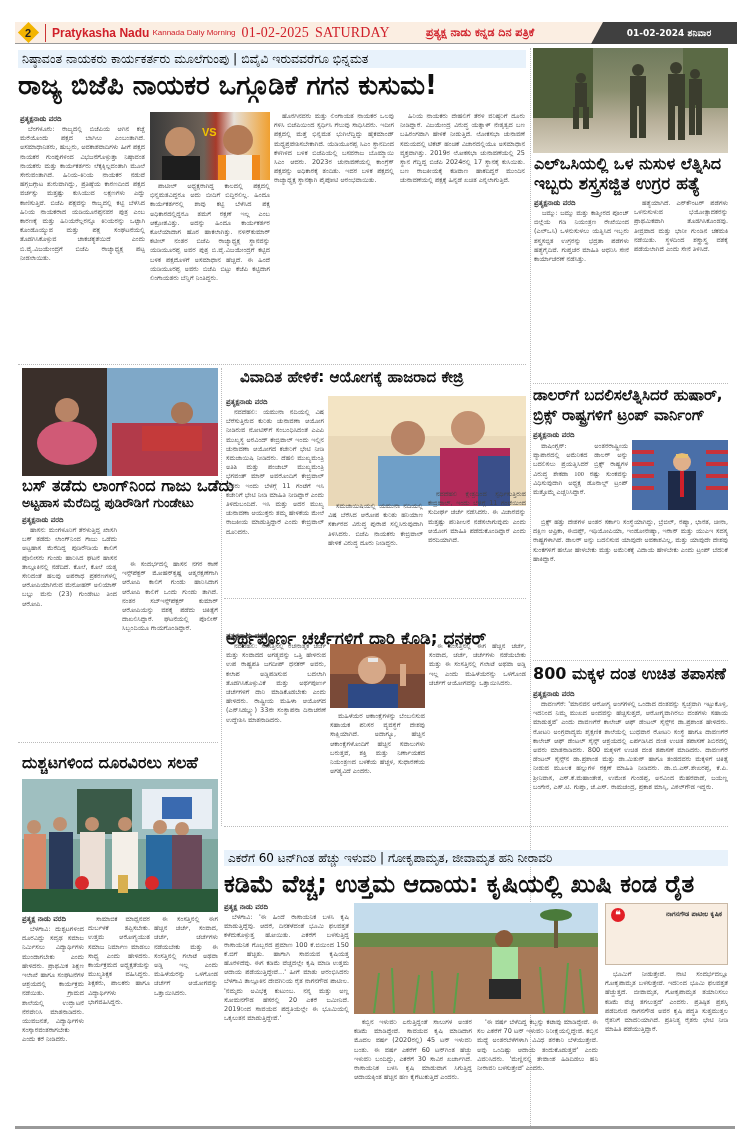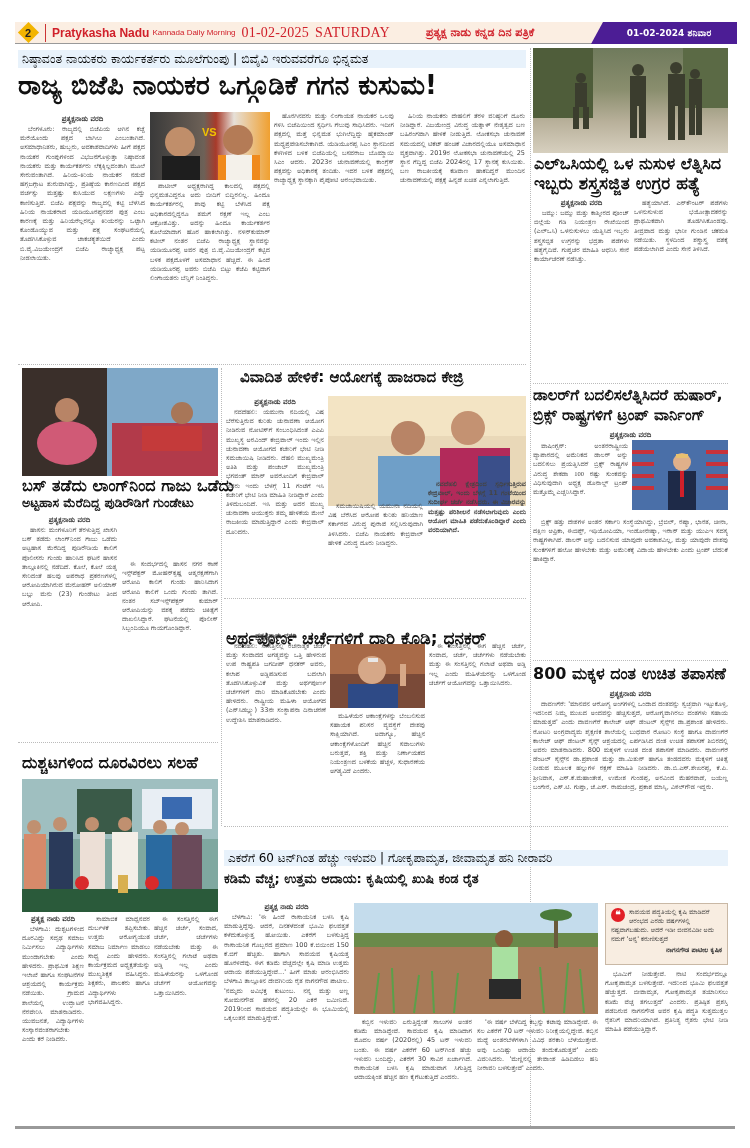--- a/index.html
+++ b/index.html
@@ -10,30 +10,30 @@
   .masthead { position: absolute; left: 15px; top: 22px; width: 722px; height: 22px;
     background: #fbeee2; border-bottom: 1px solid #999; display: flex; align-items: center; }
   .page-no { width: 26px; height: 22px; display: flex; align-items: center; justify-content: center; position: relative; }
   .page-no .diamond { width: 15px; height: 15px; background: #f2b400; transform: rotate(45deg); position: absolute; }
   .page-no span { position: relative; font: bold 11px "Liberation Sans", sans-serif; color: #222; }
   .mh-sep { width: 1px; height: 18px; background: #c33; margin: 0 6px 0 4px; }
   .mh-brand { font: bold 12px "Liberation Sans", sans-serif; color: #d0202a; }
   .mh-sub { font: 8px "Liberation Sans", sans-serif; color: #d0202a; margin-left: 3px; }
   .mh-date { font: 14px "Liberation Serif", serif; color: #d0202a; margin-left: 6px; letter-spacing: 0.2px; }
   .mh-kn { font: bold 11px "DejaVu Sans", sans-serif; color: #d0202a; margin-left: 36px; }
-  .mh-red { position: absolute; right: 0; top: 0; height: 22px; width: 146px; background: #4c1d95;
+  .mh-red { position: absolute; right: 0; top: 0; height: 22px; width: 146px; background: #404040;
     clip-path: polygon(12px 0, 100% 0, 100% 100%, 0 100%); color: #fff;
     font: bold 9px "DejaVu Sans", sans-serif; display: flex; align-items: center; justify-content: center; padding-left: 10px; }
 
   .rule-dotted { position: absolute; border-left: 1px dotted #bbb; }
   .hr-dotted { position: absolute; border-top: 1px dotted #bbb; }
 
   .kicker { position: absolute; background: #e8f2fb; font-size: 13px; color: #000000; white-space: nowrap; padding: 1px 4px; }
   .headline { position: absolute; font-weight: bold; color: #111; white-space: nowrap; line-height: 1.05; }
-  .byline { position: absolute; font-size: 7px; font-weight: bold; color: #333; text-align: center; }
+  .byline { position: absolute; font-size: 7px; font-weight: bold; color: #333; }
   .body { position: absolute; font-size: 6.5px; line-height: 9.2px; color: #444; text-align: justify; overflow: hidden; }
   .body p { text-indent: 8px; }
 
   .photo { position: absolute; overflow: hidden; }
   .quote-box { position: absolute; background: #f8ede1; border: 1px solid #c9b8a5; padding: 4px 5px; font-size: 6.5px; line-height: 9px; color: #333; }
   .quote-box .qicon { float: left; width: 14px; height: 14px; border-radius: 50%; background: #e21f26; color: #fff;
     font: bold 10px "Liberation Serif", serif; text-align: center; line-height: 14px; margin: 0 4px 2px 0; }
   .quote-box .qauthor { text-align: right; font-weight: bold; margin-top: 2px; }
   .bottom-rule { position: absolute; left: 15px; top: 1126px; width: 720px; height: 3px; background: #999; }
 </style>
@@ -153,21 +153,21 @@
     <circle cx="80" cy="42" r="17" fill="#b88466"></circle>
     <rect x="50" y="60" width="65" height="50" fill="#6f9fc8"></rect>
     <circle cx="140" cy="32" r="17" fill="#c49272"></circle>
     <rect x="112" y="52" width="70" height="58" fill="#b22a5a"></rect>
     <rect x="150" y="60" width="32" height="50" fill="#3a4f8a"></rect>
   </svg>
 </div>
 <div class="body" style="left:328px;top:502px;width:95px;height:83px;">
     <p>ಸಮಜಾಯಿಷಿಯಲ್ಲಿ ಯಮುನಾ ನದಿಯಲ್ಲಿ ವಿಷ ಬೆರೆಸಿದ ಆರೋಪ ಕುರಿತು ಹರಿಯಾಣ ಸರ್ಕಾರದ ವಿರುದ್ಧ ಪುರಾವೆ ಸಲ್ಲಿಸಿರುವುದಾಗಿ ತಿಳಿಸಿದರು. ಬಿಜೆಪಿ ನಾಯಕರು ಕೇಜ್ರಿವಾಲ್ ಹೇಳಿಕೆ ವಿರುದ್ಧ ದೂರು ನೀಡಿದ್ದರು.</p>
   </div>
-<div class="body" style="left:428px;top:480px;width:98px;height:83px;font-weight:bold;">
+<div class="body" style="left:428px;top:490px;width:98px;height:83px;">
     <p>ನವದೆಹಲಿ ಕ್ಷೇತ್ರದಿಂದ ಸ್ಪರ್ಧಿಸುತ್ತಿರುವ ಕೇಜ್ರಿವಾಲ್, ಇಂದು ಬೆಳಗ್ಗೆ 11 ಗಂಟೆಯಿಂದ ಸುದೀರ್ಘ ಚರ್ಚೆ ನಡೆಸಿದರು. ಈ ವಿಚಾರವನ್ನು ಮತ್ತಷ್ಟು ಪರಿಶೀಲನೆ ನಡೆಸಲಾಗುವುದು ಎಂದು ಆಯೋಗ ಮಾಹಿತಿ ಪಡೆದುಕೊಂಡಿದ್ದಾರೆ ಎಂದು ವರದಿಯಾಗಿದೆ.</p>
   </div>
 <div class="hr-dotted" style="left:224px;top:598px;width:302px;"></div>
 
 <div class="hr-dotted" style="left:533px;top:383px;width:195px;"></div>
 <div class="headline" style="left:533px;top:388px;font-size:15px;">ಡಾಲರ್‌ಗೆ ಬದಲಿಸಲೆತ್ನಿಸಿದರೆ ಹುಷಾರ್,</div>
 <div class="headline" style="left:533px;top:408px;font-size:15px;">ಬ್ರಿಕ್ಸ್ ರಾಷ್ಟ್ರಗಳಿಗೆ ಟ್ರಂಪ್ ವಾರ್ನಿಂಗ್</div>
 <div class="byline" style="left:533px;top:431px;width:195px;">ಪ್ರತ್ಯಕ್ಷನಾಡು ವರದಿ</div>
 <div class="body" style="left:533px;top:441px;width:95px;height:75px;font-family:Liberation Serif, serif;">
     <p>ವಾಷಿಂಗ್ಟನ್: ಅಂತರರಾಷ್ಟ್ರೀಯ ವ್ಯಾಪಾರದಲ್ಲಿ ಅಮೆರಿಕದ ಡಾಲರ್ ಅನ್ನು ಬದಲಿಸಲು ಪ್ರಯತ್ನಿಸಿದರೆ ಬ್ರಿಕ್ಸ್ ರಾಷ್ಟ್ರಗಳ ವಿರುದ್ಧ ಶೇಕಡಾ 100 ರಷ್ಟು ಸುಂಕವನ್ನು ವಿಧಿಸುವುದಾಗಿ ಅಧ್ಯಕ್ಷ ಡೊನಾಲ್ಡ್ ಟ್ರಂಪ್ ಮತ್ತೊಮ್ಮೆ ಎಚ್ಚರಿಸಿದ್ದಾರೆ.</p>
@@ -256,21 +256,21 @@
   </div>
 <div class="body" style="left:88px;top:915px;width:62px;height:205px;">
     <p>ಸಾಮಾಜಿಕ ಮಾಧ್ಪನವರ ದುರ್ಬಳಕೆ ತಪ್ಪಿಸಬೇಕು. ಉತ್ತಮ ಆರೋಗ್ಯಯುತ ಸಮಾಜ ನಿರ್ಮಾಣ ಮಾಡಲು ಸಾಧ್ಯ ಎಂದು ಹೇಳಿದರು. ಕಾರ್ಯಕ್ರಮದ ಅಧ್ಯಕ್ಷತೆಯನ್ನು ಮುಖ್ಯಶಿಕ್ಷಕ ವಹಿಸಿದ್ದರು. ಶಿಕ್ಷಕರು, ಪಾಲಕರು ಹಾಗೂ ವಿದ್ಯಾರ್ಥಿಗಳು ಭಾಗವಹಿಸಿದ್ದರು.</p>
   </div>
 <div class="body" style="left:154px;top:915px;width:64px;height:205px;">
     <p>ಈ ಸಂಸತ್ತಿನಲ್ಲಿ ಈಗ ಹೆಚ್ಚಿನ ಚರ್ಚೆ, ಸಂವಾದ, ಚರ್ಚೆ, ಚರ್ಚೆಗಳು ನಡೆಯಬೇಕು ಮತ್ತು ಈ ಸಂಸತ್ತಿನಲ್ಲಿ ಗಲಾಟೆ ಅಥವಾ ಅಡ್ಡಿ ಇಲ್ಲ ಎಂದು ಮಹಿಳೆಯರನ್ನು ಒಳಗೊಂಡ ಚರ್ಚೆಗೆ ಆಯೋಗವನ್ನು ಒತ್ತಾಯಿಸಿದರು.</p>
   </div>
 
 <div class="hr-dotted" style="left:224px;top:826px;width:504px;"></div>
 <div class="kicker" style="left:224px;top:850px;width:504px;font-size:12px;">ಎಕರೆಗೆ 60 ಟನ್‌ಗಿಂತ ಹೆಚ್ಚು ಇಳುವರಿ | ಗೋಕೃಪಾಮೃತ, ಜೀವಾಮೃತ ಹನಿ ನೀರಾವರಿ</div>
-<div class="headline" style="left:224px;top:872px;font-size:13px;">ಕಡಿಮೆ ವೆಚ್ಚ; ಉತ್ತಮ ಆದಾಯ: ಕೃಷಿಯಲ್ಲಿ ಖುಷಿ ಕಂಡ ರೈತ</div>
+<div class="headline" style="left:224px;top:872px;font-size:24px;">ಕಡಿಮೆ ವೆಚ್ಚ; ಉತ್ತಮ ಆದಾಯ: ಕೃಷಿಯಲ್ಲಿ ಖುಷಿ ಕಂಡ ರೈತ</div>
 <div class="byline" style="left:224px;top:903px;width:125px;">ಪ್ರತ್ಯಕ್ಷ ನಾಡು ವರದಿ</div>
 <div class="body" style="left:224px;top:913px;width:125px;height:210px;">
     <p>ಬೆಳಗಾವಿ: 'ಈ ಹಿಂದೆ ರಾಸಾಯನಿಕ ಬಳಸಿ ಕೃಷಿ ಮಾಡುತ್ತಿದ್ದೆವು. ಆದರೆ, ದಿನಕಳೆದಂತೆ ಭೂಮಿ ಫಲವತ್ತತೆ ಕಳೆದುಕೊಳ್ಳುತ್ತ ಹೋಯಿತು. ಎಕರೆಗೆ ಬಳಸುತ್ತಿದ್ದ ರಾಸಾಯನಿಕ ಗೊಬ್ಬರದ ಪ್ರಮಾಣ 100 ಕೆ.ಜಿಯಿಂದ 150 ಕೆ.ಜಿಗೆ ಹೆಚ್ಚಿತು. ಹಾಗಾಗಿ ಸಾವಯವ ಕೃಷಿಯತ್ತ ಹೊರಳಿದೆವು. ಈಗ ಕಡಿಮೆ ವೆಚ್ಚದಲ್ಲೇ ಕೃಷಿ ಮಾಡಿ ಉತ್ತಮ ಆದಾಯ ಪಡೆಯುತ್ತಿದ್ದೇವೆ...' ಹೀಗೆ ಮಾತು ಆರಂಭಿಸಿದರು ಬೆಳಗಾವಿ ತಾಲ್ಲೂಕಿನ ದೇವಗಿರಿಯ ರೈತ ನಾಗನಗೌಡ ಪಾಟೀಲ. 'ನಮ್ಮದು ಅವಿಭಕ್ತ ಕುಟುಂಬ. ನನ್ನ ಮತ್ತು ಅಣ್ಣ ಸೋಮನಗೌಡ ಹೆಸರಲ್ಲಿ 20 ಎಕರೆ ಜಮೀನಿದೆ. 2019ರಿಂದ ಸಾವಯವ ಪದ್ಧತಿಯಲ್ಲೇ ಈ ಭೂಮಿಯಲ್ಲಿ ಒಕ್ಕಲುತನ ಮಾಡುತ್ತಿದ್ದೇವೆ.'</p>
   </div>
 <div class="photo" style="left:354px;top:903px;width:244px;height:111px;background:#b8d4e8;">
   <svg width="244" height="111" viewBox="0 0 244 111">
     <rect x="0" y="0" width="244" height="40" fill="#c4dcec"></rect>
     <rect x="0" y="30" width="244" height="14" fill="#6a8a4a"></rect>
     <rect x="0" y="44" width="244" height="67" fill="#a87a58"></rect>
     <g stroke="#5aa04a" stroke-width="2">
@@ -292,20 +292,19 @@
 </div>
 <div class="body" style="left:354px;top:1018px;width:118px;height:105px;">
     <p>ಕಬ್ಬಿನ ಇಳುವರಿ ಏರುತ್ತಿದ್ದಂತೆ ಸಾಲುಗಳ ಅಂತರ ಕಡಿಮೆ ಮಾಡಿದ್ದೇವೆ. ಸಾವಯವ ಕೃಷಿ ಮಾಡಿದಾಗ ಮೊದಲ ವರ್ಷ (2020ರಲ್ಲಿ) 45 ಟನ್ ಇಳುವರಿ ಬಂತು. ಈ ವರ್ಷ ಎಕರೆಗೆ 60 ಟನ್‌ಗಿಂತ ಹೆಚ್ಚು ಇಳುವರಿ ಬಂದಿದ್ದು, ಎಕರೆಗೆ 30 ಸಾವಿರ ಖರ್ಚಾಗಿದೆ. ರಾಸಾಯನಿಕ ಬಳಸಿ ಕೃಷಿ ಮಾಡುವಾಗ ಸಿಗುತ್ತಿದ್ದ ಆದಾಯಕ್ಕಿಂತ ಹೆಚ್ಚಿನ ಹಣ ಕೈಗೆಟುಕುತ್ತಿದೆ ಎಂದರು.</p>
   </div>
 <div class="body" style="left:477px;top:1018px;width:121px;height:105px;">
     <p>'ಈ ವರ್ಷ ಬೆಳೆದಿದ್ದ ಕಬ್ಬನ್ನು ಕಟಾವು ಮಾಡಿದ್ದೇವೆ. ಈ ಸಲ ಎಕರೆಗೆ 70 ಟನ್ ಇಳುವರಿ ನಿರೀಕ್ಷೆಯಲ್ಲಿದ್ದೇವೆ. ಕಬ್ಬಿನ ಮಧ್ಯೆ ಅಂತರಬೆಳೆಗಳಾಗಿ ವಿವಿಧ ತರಕಾರಿ ಬೆಳೆಯುತ್ತೇವೆ. ಅವು ಒಂದಿಷ್ಟು ಆದಾಯ ತಂದುಕೊಡುತ್ತವೆ' ಎಂದು ವಿವರಿಸಿದರು. 'ಮಣ್ಣಿನಲ್ಲಿ ತೇವಾಂಶ ಹಿಡಿದಿಡಲು ಹನಿ ನೀರಾವರಿ ಬಳಸುತ್ತೇವೆ' ಎಂದರು.</p>
   </div>
 
 <div class="quote-box" style="left:605px;top:903px;width:123px;height:62px;">
   <span class="qicon">❝</span>
-  <span>ಸಾವಯವ ಪದ್ಧತಿಯಲ್ಲಿ ಕೃಷಿ ಮಾಡಿದರೆ ಆರಂಭದ ಎರಡು ವರ್ಷಗಳಲ್ಲಿ ನಷ್ಟವಾಗಬಹುದು. ಆದರೆ ಇಡೀ ಜೀವನವಿಡೀ ಅದು ನಮಗೆ 'ಅನ್ನ' ಕರುಣಿಸುತ್ತದೆ</span>
   <div class="qauthor">ನಾಗನಗೌಡ ಪಾಟೀಲ ಕೃಷಿಕ</div>
 </div>
 <div class="body" style="left:605px;top:970px;width:123px;height:153px;">
     <p>ಭೂಮಿಗೆ ನೀಡುತ್ತೇವೆ. ನಾಟಿ ಸಂದರ್ಭದಲ್ಲೂ ಗೋಕೃಪಾಮೃತ ಬಳಸುತ್ತೇವೆ. ಇದರಿಂದ ಭೂಮಿ ಫಲವತ್ತತೆ ಹೆಚ್ಚುತ್ತದೆ. ಜೀವಾಮೃತ, ಗೋಕೃಪಾಮೃತ ತಯಾರಿಸಲು ಕಡಿಮೆ ವೆಚ್ಚ ತಗಲುತ್ತದೆ' ಎಂದರು. ಪ್ರತಿಷ್ಠಿತ ಪ್ರಶಸ್ತಿ ಪಡೆದಿರುವ ನಾಗನಗೌಡ ಅವರ ಕೃಷಿ ಪದ್ಧತಿ ಸುತ್ತಮುತ್ತಲ ರೈತರಿಗೆ ಮಾದರಿಯಾಗಿದೆ. ಪ್ರತಿನಿತ್ಯ ರೈತರು ಭೇಟಿ ನೀಡಿ ಮಾಹಿತಿ ಪಡೆಯುತ್ತಿದ್ದಾರೆ.</p>
   </div>
 
 <div class="bottom-rule"></div>
 
 </body></html>

